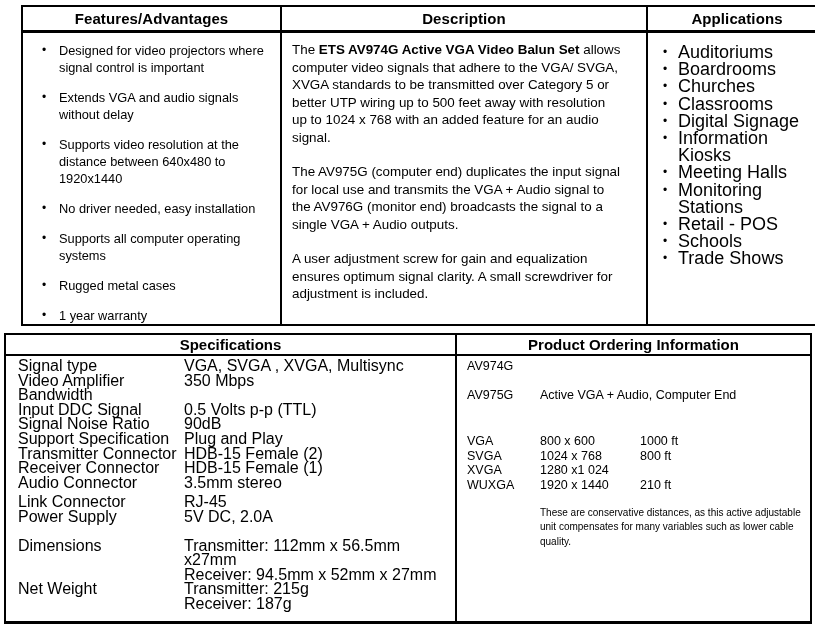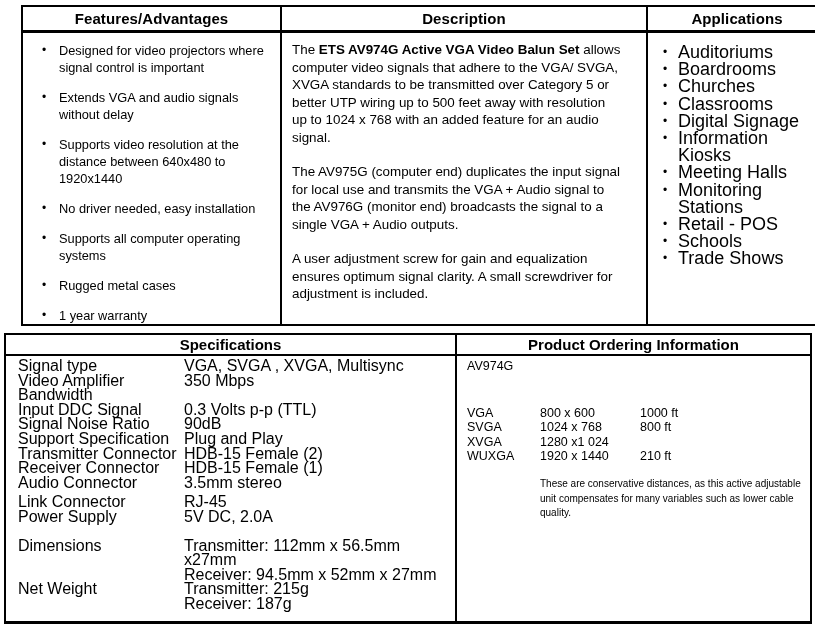--- a/index.html
+++ b/index.html
@@ -205,21 +205,21 @@
         <div class="spec-row">
           <span class="lbl">Signal type</span>
           <span class="val">VGA, SVGA , XVGA, Multisync</span>
         </div>
         <div class="spec-row">
           <span class="lbl">Video Amplifier Bandwidth</span>
           <span class="val">350 Mbps</span>
         </div>
         <div class="spec-row">
           <span class="lbl">Input DDC Signal</span>
-          <span class="val">0.3 Volts p-p (TTL)</span>
+          <span class="val">0.5 Volts p-p (TTL)</span>
         </div>
         <div class="spec-row">
           <span class="lbl">Signal Noise Ratio</span>
           <span class="val">90dB</span>
         </div>
         <div class="spec-row">
           <span class="lbl">Support Specification</span>
           <span class="val">Plug and Play</span>
         </div>
         <div class="spec-row">
@@ -259,20 +259,24 @@
           </span>
         </div>
       </div>
     </div>
 
     <div class="col col-ordering">
       <div class="hdr2">Product Ordering Information</div>
       <div class="order-body">
         <div class="product-row">
           <span class="code">AV974G</span>
+        </div>
+        <div class="product-row">
+          <span class="code">AV975G</span>
+          <span class="desc">Active VGA + Audio, Computer End</span>
         </div>
         <div class="res-block">
           <div class="res-row">
             <span class="std">VGA</span>
             <span class="size">800 x 600</span>
             <span class="dist">1000 ft</span>
           </div>
           <div class="res-row">
             <span class="std">SVGA</span>
             <span class="size">1024 x 768</span>

